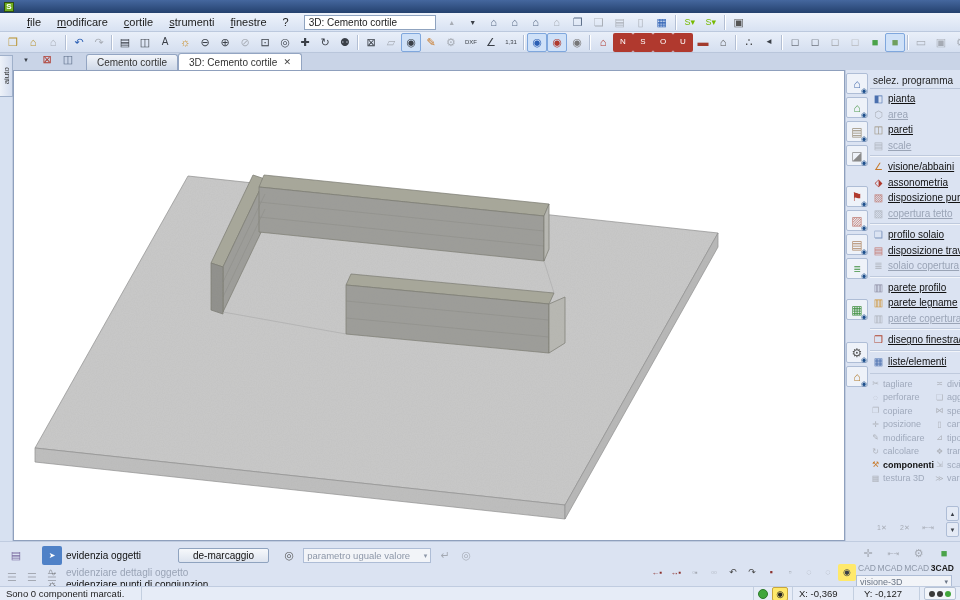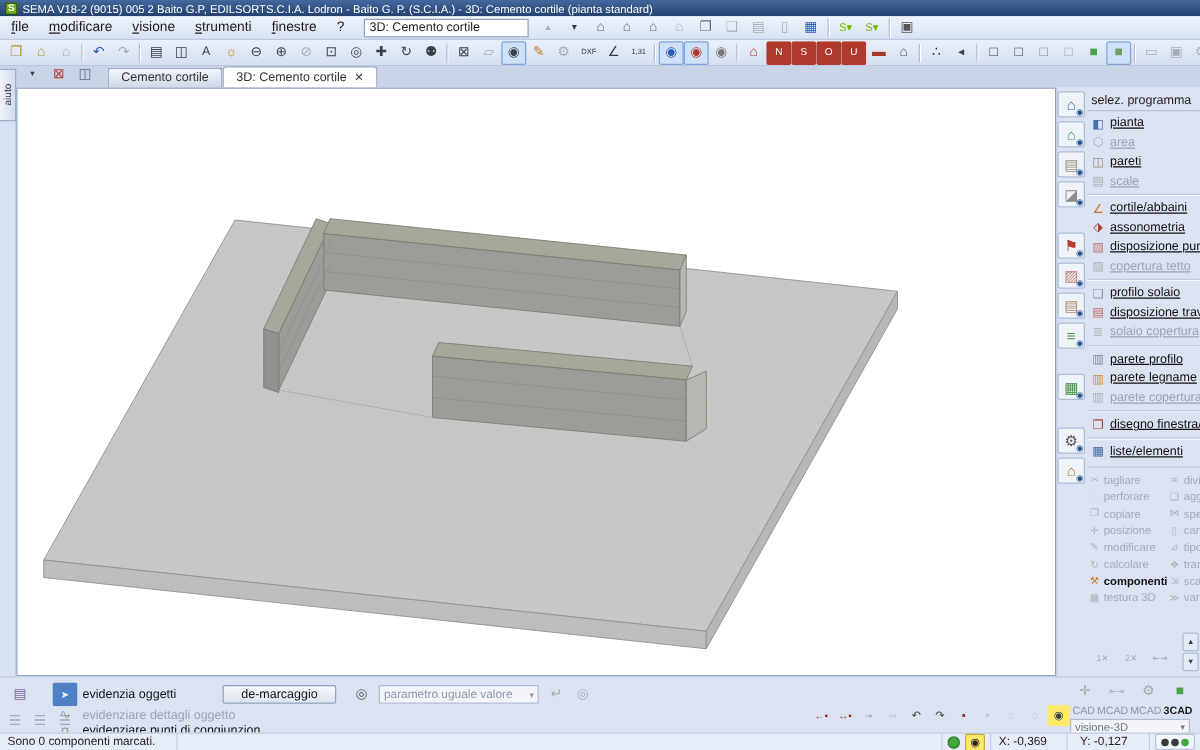--- a/index.html
+++ b/index.html
@@ -6,21 +6,21 @@
   body{width:960px;height:600px;overflow:hidden;font-family:"Liberation Sans",sans-serif;
        background:#dce6f5;position:relative;font-size:11px;color:#222;-webkit-font-smoothing:antialiased;}
   .bar{position:absolute;left:0;right:0;box-sizing:border-box;}
   
   .titlebar{top:0;height:13px;background:linear-gradient(#45679e,#24416e);color:#fff;
             display:flex;align-items:center;gap:4px;padding:0 4px;font-size:9px;}
   .applogo{width:10px;height:10px;background:#6fae1f;color:#fff;font-weight:bold;font-size:8px;
            display:flex;align-items:center;justify-content:center;border:1px solid #2e4d12;box-sizing:border-box;}
   
   .menubar{top:13px;height:19px;background:linear-gradient(#eef3fb,#d8e2f2);border-bottom:1px solid #bcc9de;
-           display:flex;align-items:center;padding:0 2px;gap:2px;}
+           display:flex;align-items:center;padding:0 20px;gap:2px;}
   .menu-item{display:inline-block;padding:2px 7px;font-size:11px;color:#1b1b1b;cursor:default;}
   .menu-item::first-letter{text-decoration:underline;}
   .combo{background:#fff;border:1px solid #8fa3bf;height:15px;display:flex;align-items:center;
          padding:0 4px;font-size:10px;box-sizing:border-box;}
   .view-combo{width:132px;margin-left:6px;}
   
   .ic{display:inline-flex;align-items:center;justify-content:center;width:18px;height:17px;
       font-size:11px;border:1px solid transparent;border-radius:2px;color:#3a3f47;flex:none;
       line-height:1;position:relative;cursor:default;}
   .ic.a{background:#cfe1f8;border-color:#7fa7dd;}
@@ -97,27 +97,26 @@
         border-radius:2px;font-size:9px;}
   .mdots{display:flex;gap:2px;align-items:center;border:1px solid #b7c3d6;background:#f2f5fa;border-radius:2px;
          height:11px;padding:0 4px;}
   .mdots i{width:6px;height:6px;border-radius:50%;display:block;}
 </style>
 </head>
 <body>
 
 <div class="bar titlebar">
   <span class="applogo">S</span>
-  <span>SEMA V18-2 (9015) 005 2 Baito G.P, EDILSORTS.C.I.A. Lodron - Baito G. P. (S.C.I.A.)  - 3D: Cemento cortile (pianta standard)</span>
 </div>
 
 <div class="bar menubar">
   <span class="menu-item">file</span>
   <span class="menu-item">modificare</span>
-  <span class="menu-item">visione</span>
+  <span class="menu-item">cortile</span>
   <span class="menu-item">strumenti</span>
   <span class="menu-item">finestre</span>
   <span class="menu-item">?</span>
   <div class="combo view-combo">
     <span>3D: Cemento cortile</span>
   </div>
   <div style="display:flex;align-items:center;gap:1px;margin-left:4px;">
       <span class="ic d" style="font-size: 7px;">▲</span>
       <span class="ic" style="font-size: 7px;">▼</span>
       <span class="ic" style="color: rgb(90, 108, 135);">⌂</span>
@@ -302,21 +301,21 @@
             <span class="pi-ic" style="color: rgb(154, 143, 122);">◫</span>
             <span class="pi-lb">pareti</span>
           </div>
           <div class="prog-item dis">
             <span class="pi-ic">▤</span>
             <span class="pi-lb">scale</span>
           </div>
           <div class="pg-sep"></div>
           <div class="prog-item">
             <span class="pi-ic" style="color: rgb(200, 122, 42);">∠</span>
-            <span class="pi-lb">cortile/abbaini</span>
+            <span class="pi-lb">visione/abbaini</span>
           </div>
           <div class="prog-item">
             <span class="pi-ic" style="color: rgb(176, 58, 46);">⬗</span>
             <span class="pi-lb">assonometria</span>
           </div>
           <div class="prog-item">
             <span class="pi-ic" style="color: rgb(192, 123, 114);">▨</span>
             <span class="pi-lb">disposizione puntoni</span>
           </div>
           <div class="prog-item dis">

